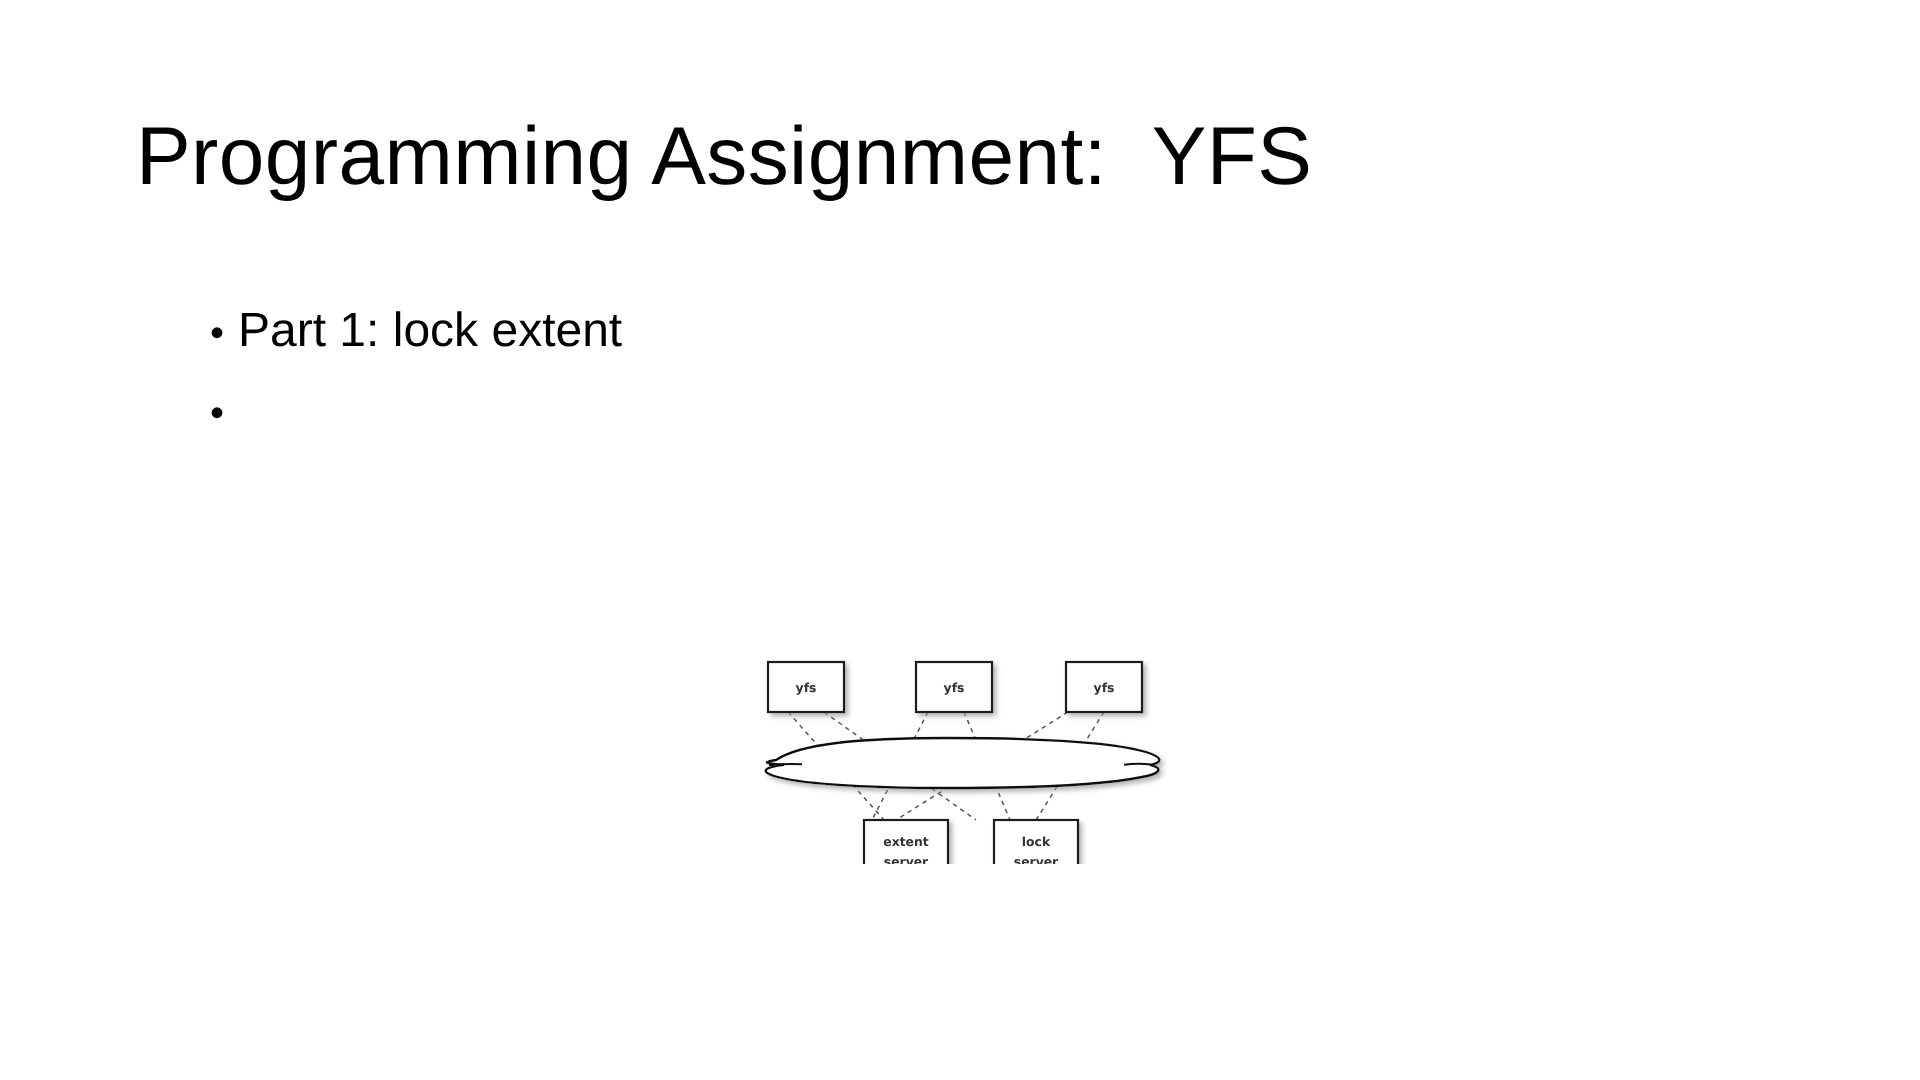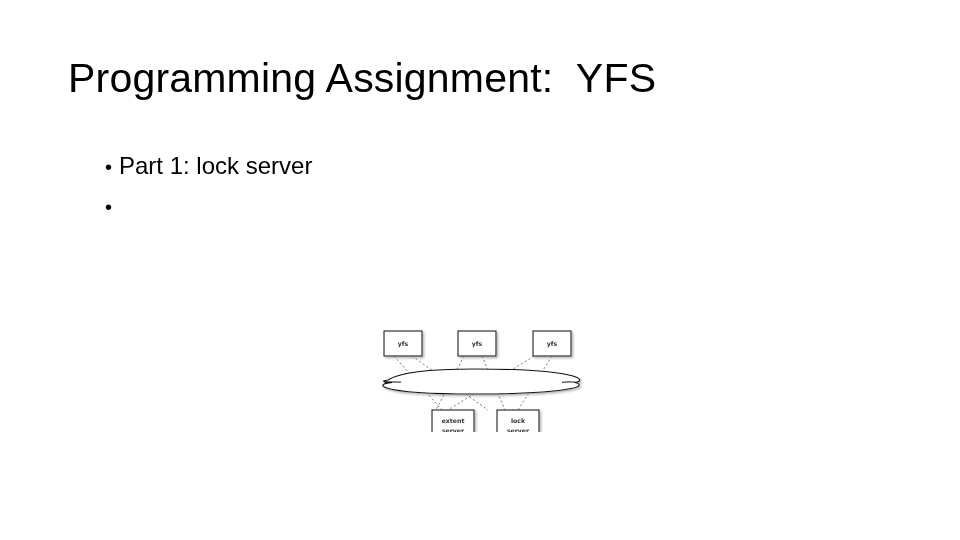--- a/index.html
+++ b/index.html
@@ -104,21 +104,21 @@
 <body>
 
 <div id="slide">
 
   <div id="slide-title">Programming Assignment:  YFS</div>
 
   <div id="bullet-list">
 
     <div class="bullet-row">
       <span class="bullet-mark">•</span>
-      <span class="bullet-text">Part 1: lock server</span>
+      <span class="bullet-text">Part 1: lock extent</span>
     </div>
 
     <div class="bullet-row">
       <span class="bullet-mark">•</span>
     </div>
 
   </div>
 
   <div id="yfs-diagram">
     <svg viewBox="0 0 225 135" xmlns="http://www.w3.org/2000/svg">

